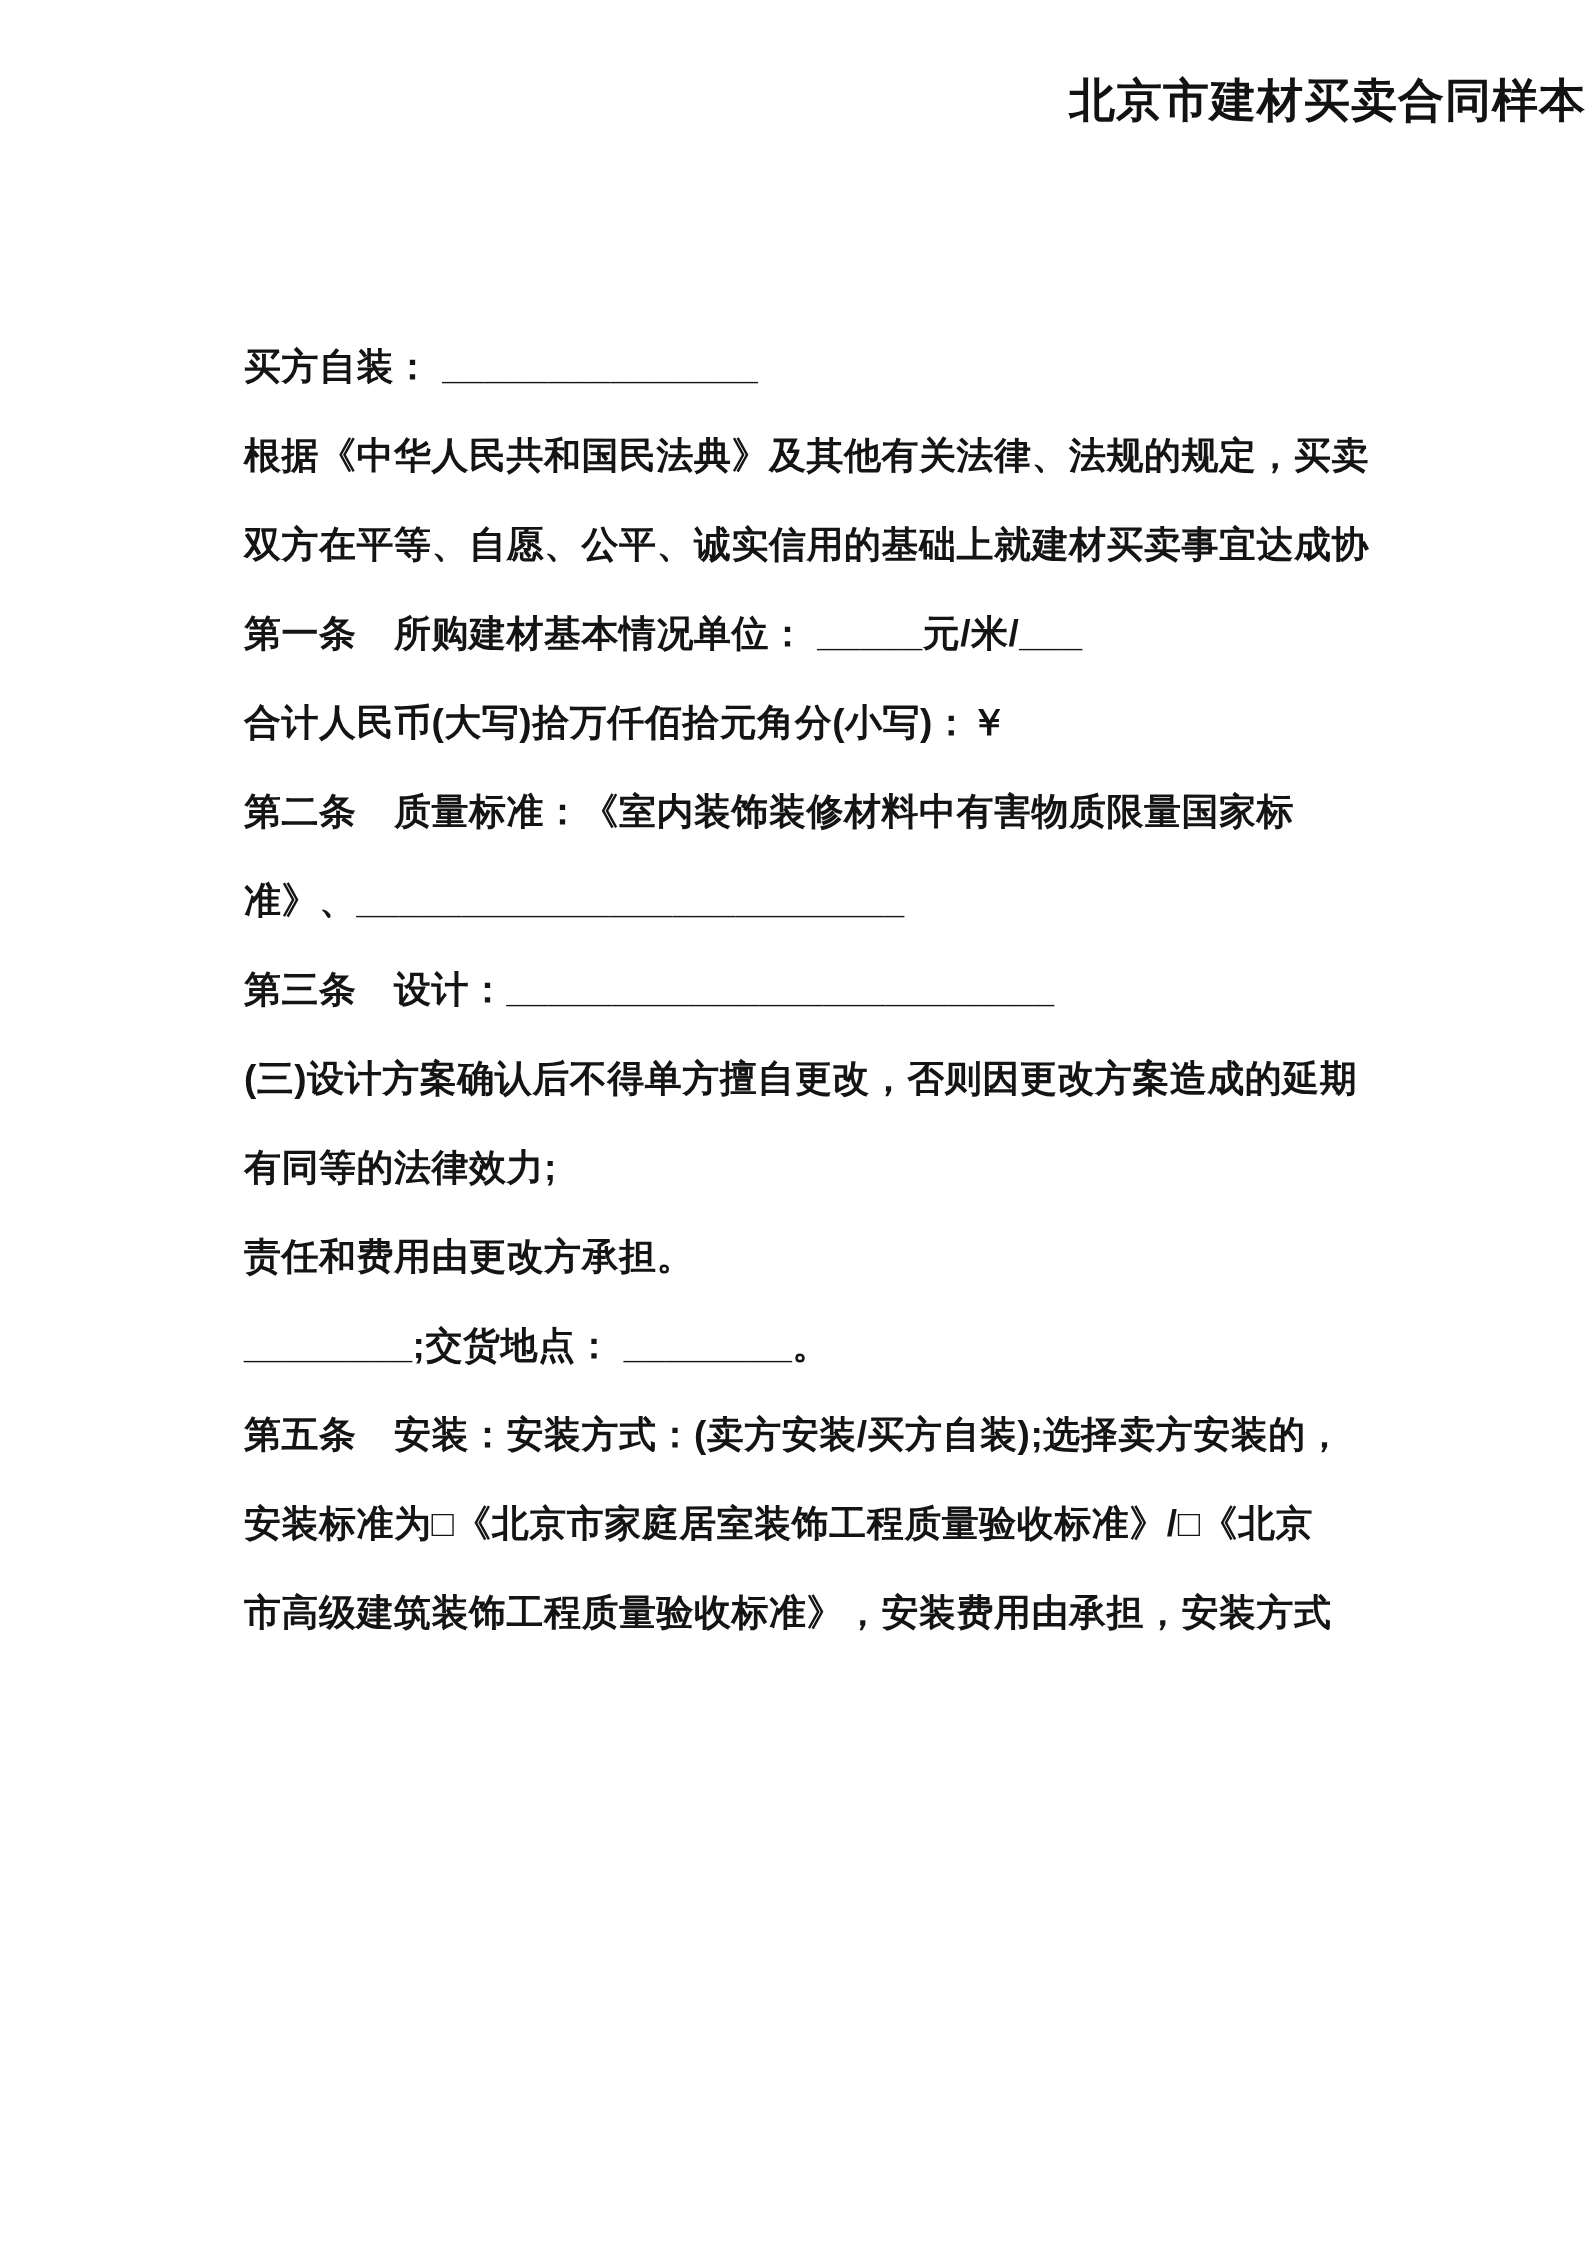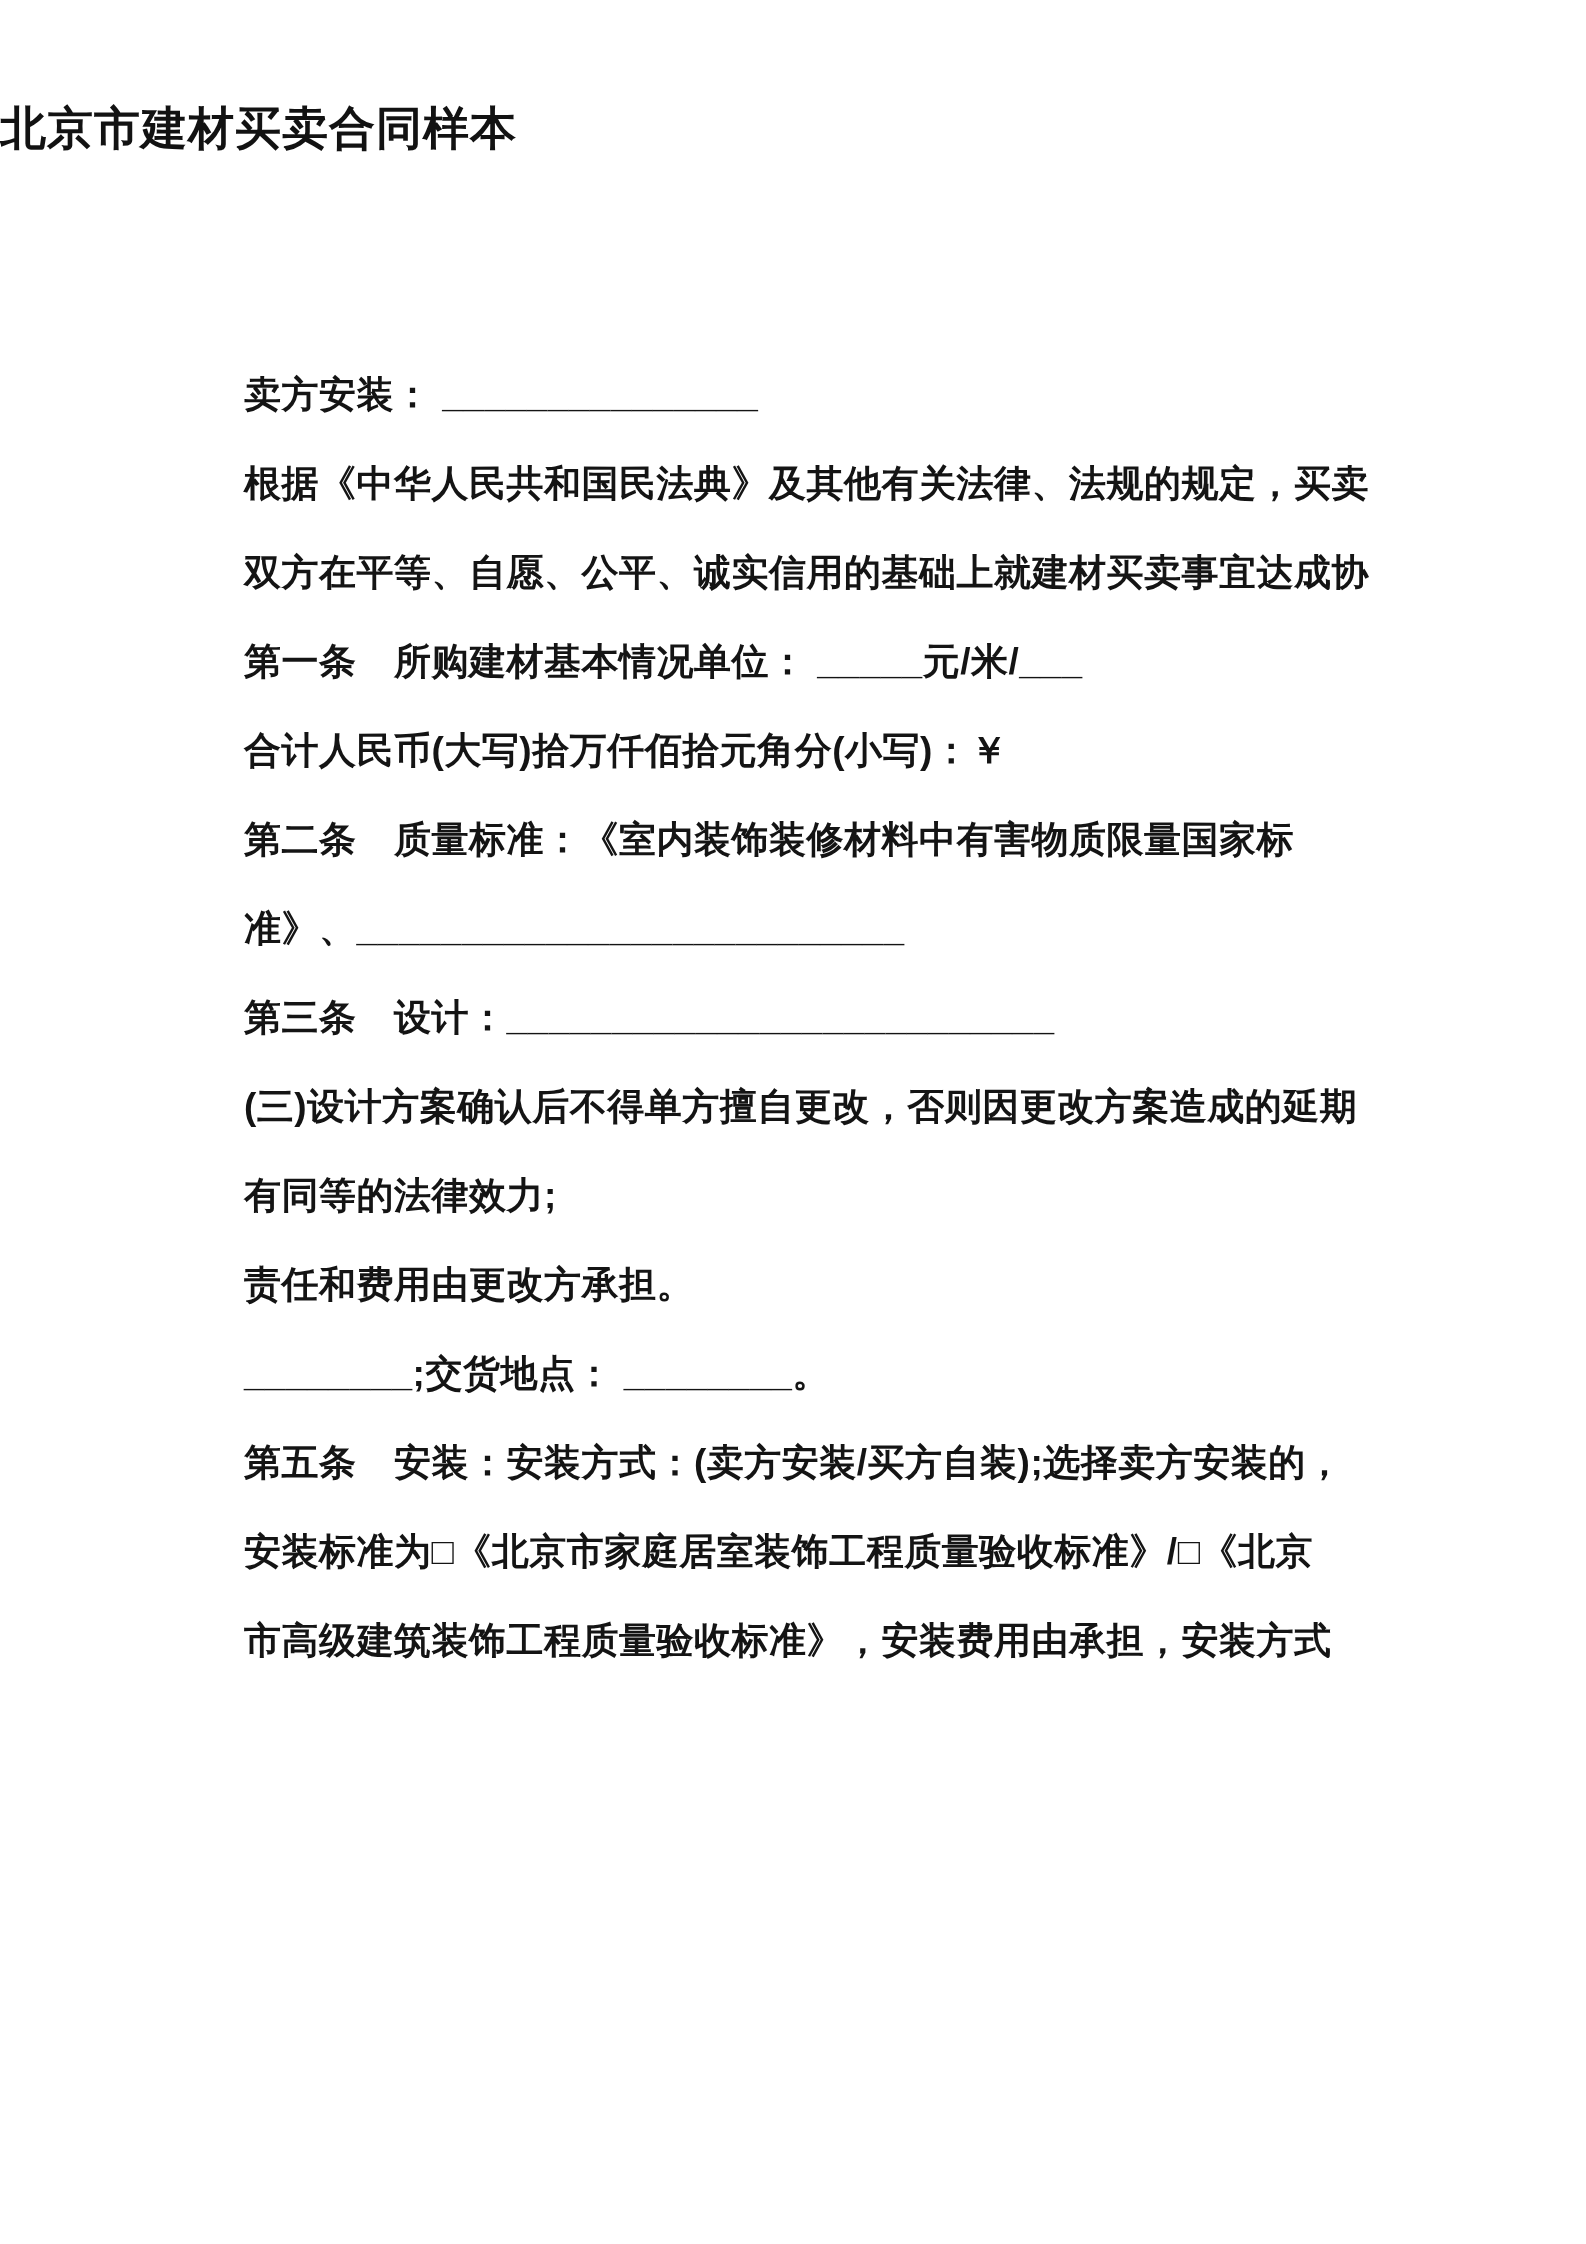--- a/index.html
+++ b/index.html
@@ -12,22 +12,22 @@
     width: 1586px;
     height: 2244px;
     background: #ffffff;
     overflow: hidden;
     font-family: "Liberation Sans", sans-serif;
     color: #141414;
     font-weight: 700;
     -webkit-font-smoothing: antialiased;
   }
   .doc-title {
-    padding-top: 100px;
-    text-align: left;
+    padding-top: 72px;
+    text-align: right;
     font-size: 46px;
     line-height: 56px;
     letter-spacing: 1px;
     color: #121212;
     white-space: nowrap;
   }
   .doc-body {
     margin: 194px 240px 0 244px;
     font-size: 37px;
   }
@@ -40,21 +40,21 @@
   }
 </style>
 </head>
 <body>
 
 <div class="page">
 
   <div class="doc-title">北京市建材买卖合同样本</div>
 
   <div class="doc-body">
-    <div class="doc-line">卖方安装： _______________</div>
+    <div class="doc-line">买方自装： _______________</div>
     <div class="doc-line">根据《中华人民共和国民法典》及其他有关法律、法规的规定，买卖</div>
     <div class="doc-line">双方在平等、自愿、公平、诚实信用的基础上就建材买卖事宜达成协</div>
     <div class="doc-line">第一条　所购建材基本情况单位： _____元/米/___</div>
     <div class="doc-line">合计人民币(大写)拾万仟佰拾元角分(小写)：￥</div>
     <div class="doc-line">第二条　质量标准：《室内装饰装修材料中有害物质限量国家标</div>
     <div class="doc-line">准》、__________________________</div>
     <div class="doc-line">第三条　设计：__________________________</div>
     <div class="doc-line">(三)设计方案确认后不得单方擅自更改，否则因更改方案造成的延期</div>
     <div class="doc-line">有同等的法律效力;</div>
     <div class="doc-line">责任和费用由更改方承担。</div>

